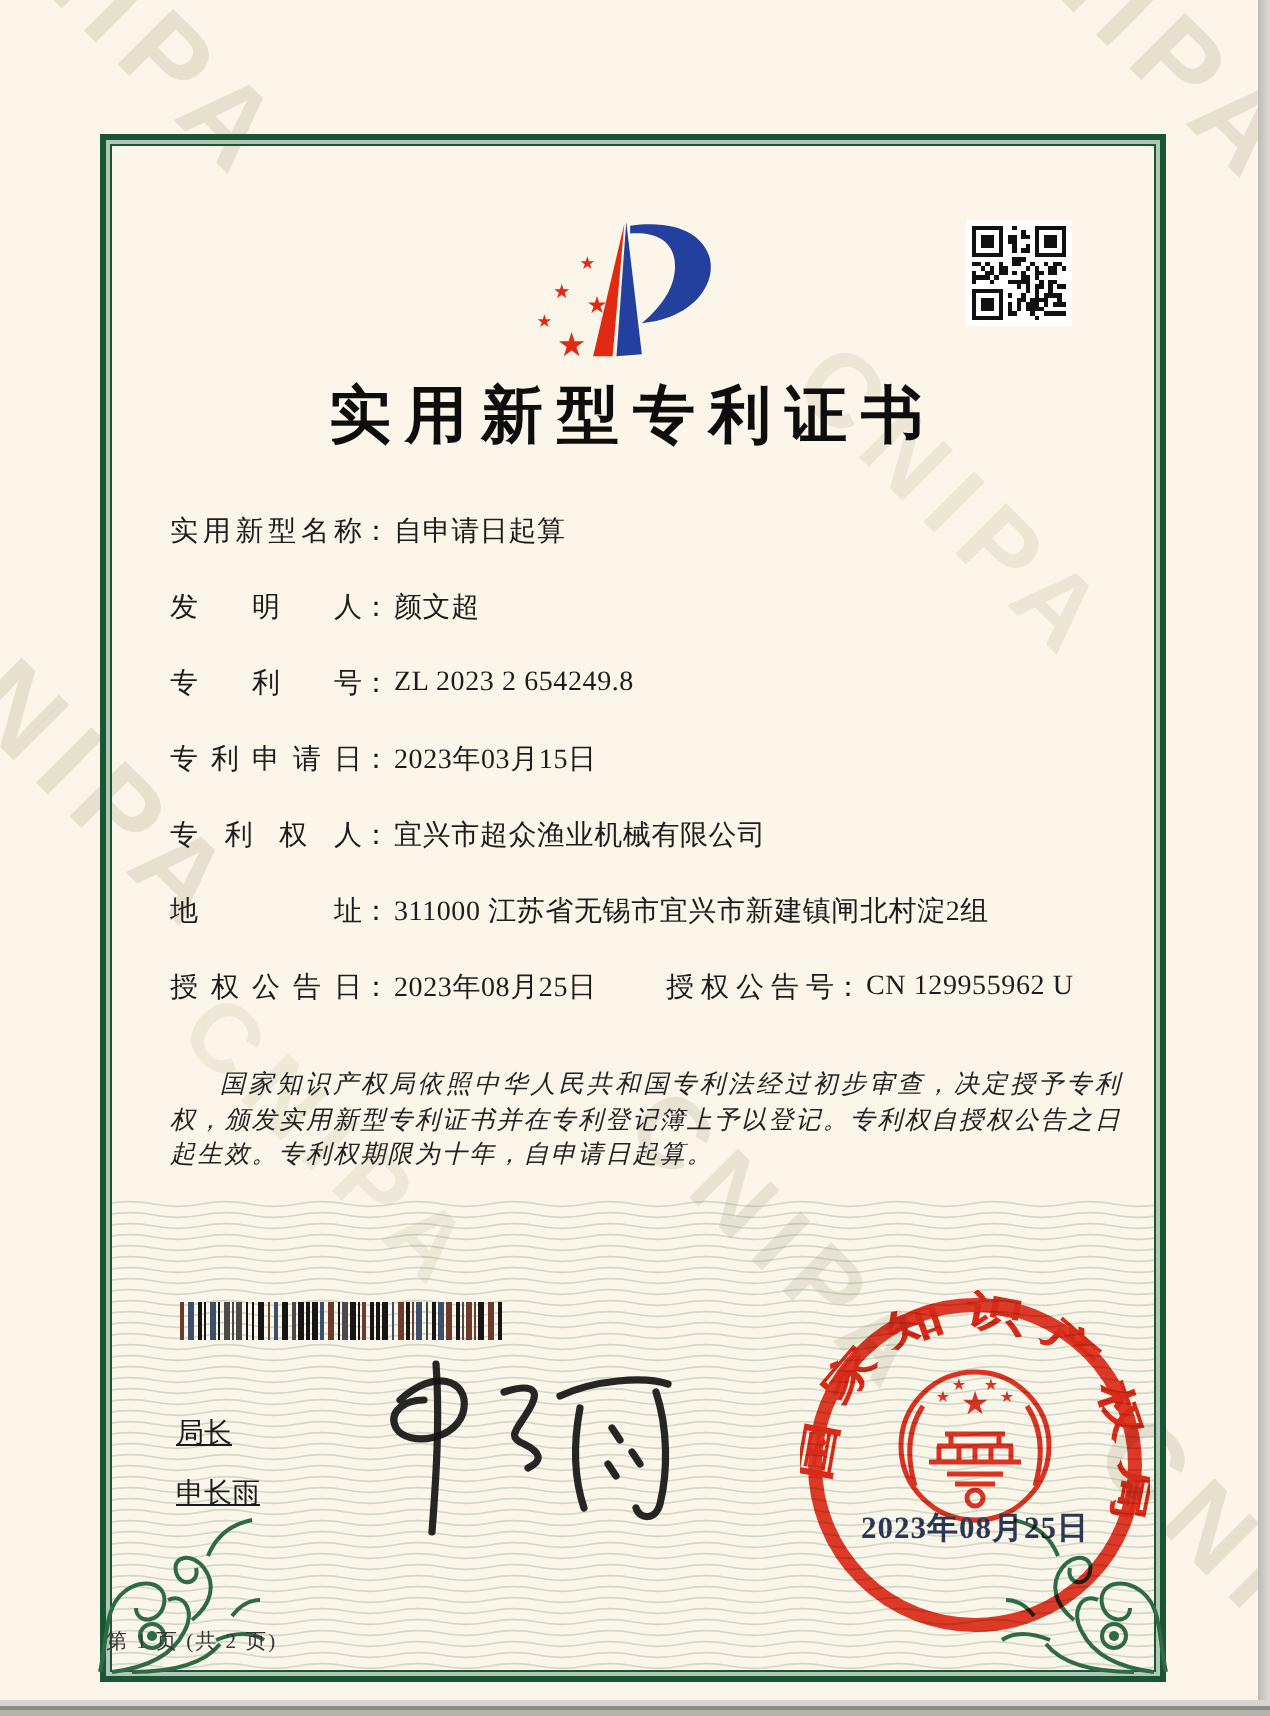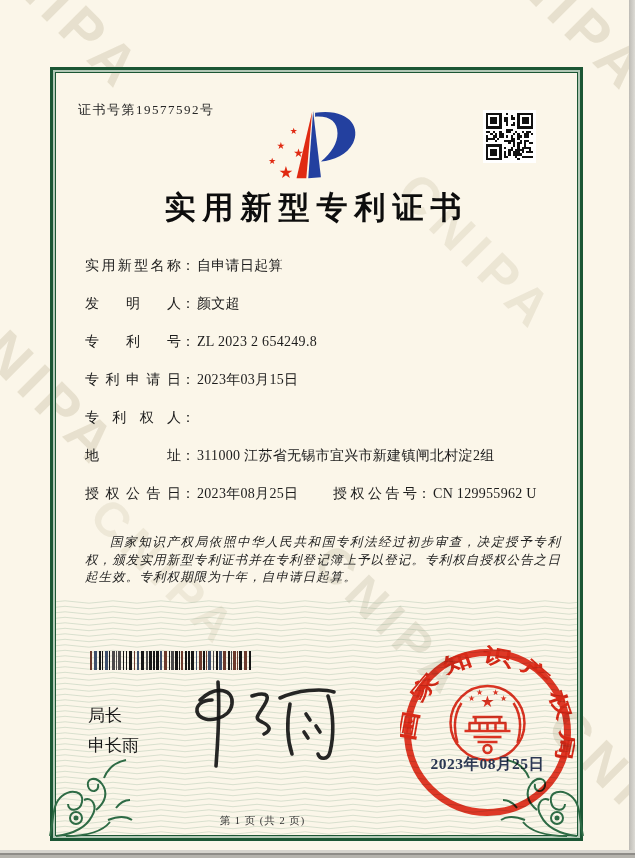--- a/index.html
+++ b/index.html
@@ -45,34 +45,34 @@
   .fvalue{letter-spacing:0.3px;}
   .fvalue.fixed{width:122px;flex:none;}
   
   .paras{position:absolute;left:85px;top:534px;width:476px;z-index:2;color:#222;}
   .paras p{margin:0 0 6px 0;font-size:12.5px;line-height:17.5px;text-indent:2em;
       letter-spacing:1.1px;font-style:italic;text-align:justify;}
   
   .barcode{position:absolute;left:90px;top:651px;z-index:2;}
   
   .signer{position:absolute;left:88px;top:701px;z-index:2;
-      font-family:"Liberation Sans","DejaVu Sans",sans-serif;font-size:17px;
-      font-weight:500;color:#1a1a1a;line-height:30px;}
+      font-family:"Liberation Sans","DejaVu Sans",sans-serif;font-size:14px;
+      font-weight:500;color:#1a1a1a;line-height:30px;text-decoration:underline;}
   .signature{position:absolute;left:182px;top:670px;z-index:3;}
   .signature path{fill:none;stroke:#141414;stroke-width:3.6;stroke-linecap:round;opacity:.92;}
   
   .seal{position:absolute;left:400px;top:645px;z-index:4;mix-blend-mode:multiply;}
   
   .flourish{position:absolute;top:748px;z-index:2;}
   .flourish svg path,.flourish svg circle{stroke:#2e6b45;stroke-width:2;fill:none;}
   .flourish svg .dot{fill:#2e6b45;stroke:none;}
   .fl-left{left:46px;}
   .fl-right{left:497px;transform:scaleX(-1);}
   
-  .footer{position:absolute;left:53px;top:814px;width:419px;text-align:center;
+  .footer{position:absolute;left:53px;top:814px;width:419px;
       font-size:10.5px;color:#333;letter-spacing:1px;z-index:2;}
   .qr svg{shape-rendering:crispEdges;}
 </style>
 </head>
 <body>
 
 <div class="page">
 
   <div class="wm wm1">CNIPA</div>
   <div class="wm wm2">CNIPA</div>
@@ -150,21 +150,20 @@
       <path d="M20,88 C40,88 56,84 64,74"></path>
       <path d="M50,62 C60,54 62,44 56,36 C50,28 40,30 42,38 C44,46 54,44 52,36"></path>
       <path d="M62,72 C72,68 80,68 86,72"></path>
       <path d="M58,30 C62,20 70,14 80,12"></path>
       <path d="M70,60 q6,-8 14,-8"></path>
       <circle cx="30" cy="70" r="6"></circle>
       <circle class="dot" cx="30" cy="70" r="2.5"></circle>
     </svg>
   </div>
 
-  <div class="certno">证书号第19577592号</div>
 
   <div class="logo">
     <svg width="122" height="78" viewBox="0 0 120 80">
       <polygon points="38,74 54,6 48,74" fill="#e02a12"></polygon>
       <polygon points="50,74 55,5 63,73" fill="#23409f"></polygon>
       <path d="M57,7 C92,2 104,22 96,38 C90,50 76,56 63,57 C74,48 80,38 80,28 C80,16 72,10 57,11 Z" fill="#23409f"></path>
       <text x="27" y="74" font-size="17" text-anchor="middle" fill="#e02a12">★</text>
       <text x="40" y="52" font-size="12" text-anchor="middle" fill="#e02a12">★</text>
       <text x="22" y="44" font-size="10" text-anchor="middle" fill="#e02a12">★</text>
       <text x="35" y="29" font-size="9" text-anchor="middle" fill="#e02a12">★</text>
@@ -343,20 +342,21 @@
         <span class="fvalue">2023年03月15日</span>
     </div>
     <div class="frow">
       <span class="flabel">
           <span>专</span>
           <span>利</span>
           <span>权</span>
           <span>人</span>
         </span>
         <span class="fcolon">：</span>
+        <span class="fvalue">宜兴市超众渔业机械有限公司</span>
     </div>
     <div class="frow">
       <span class="flabel">
           <span>地</span>
           <span>址</span>
         </span>
         <span class="fcolon">：</span>
         <span class="fvalue">311000 江苏省无锡市宜兴市新建镇闸北村淀2组</span>
     </div>
     <div class="frow">

